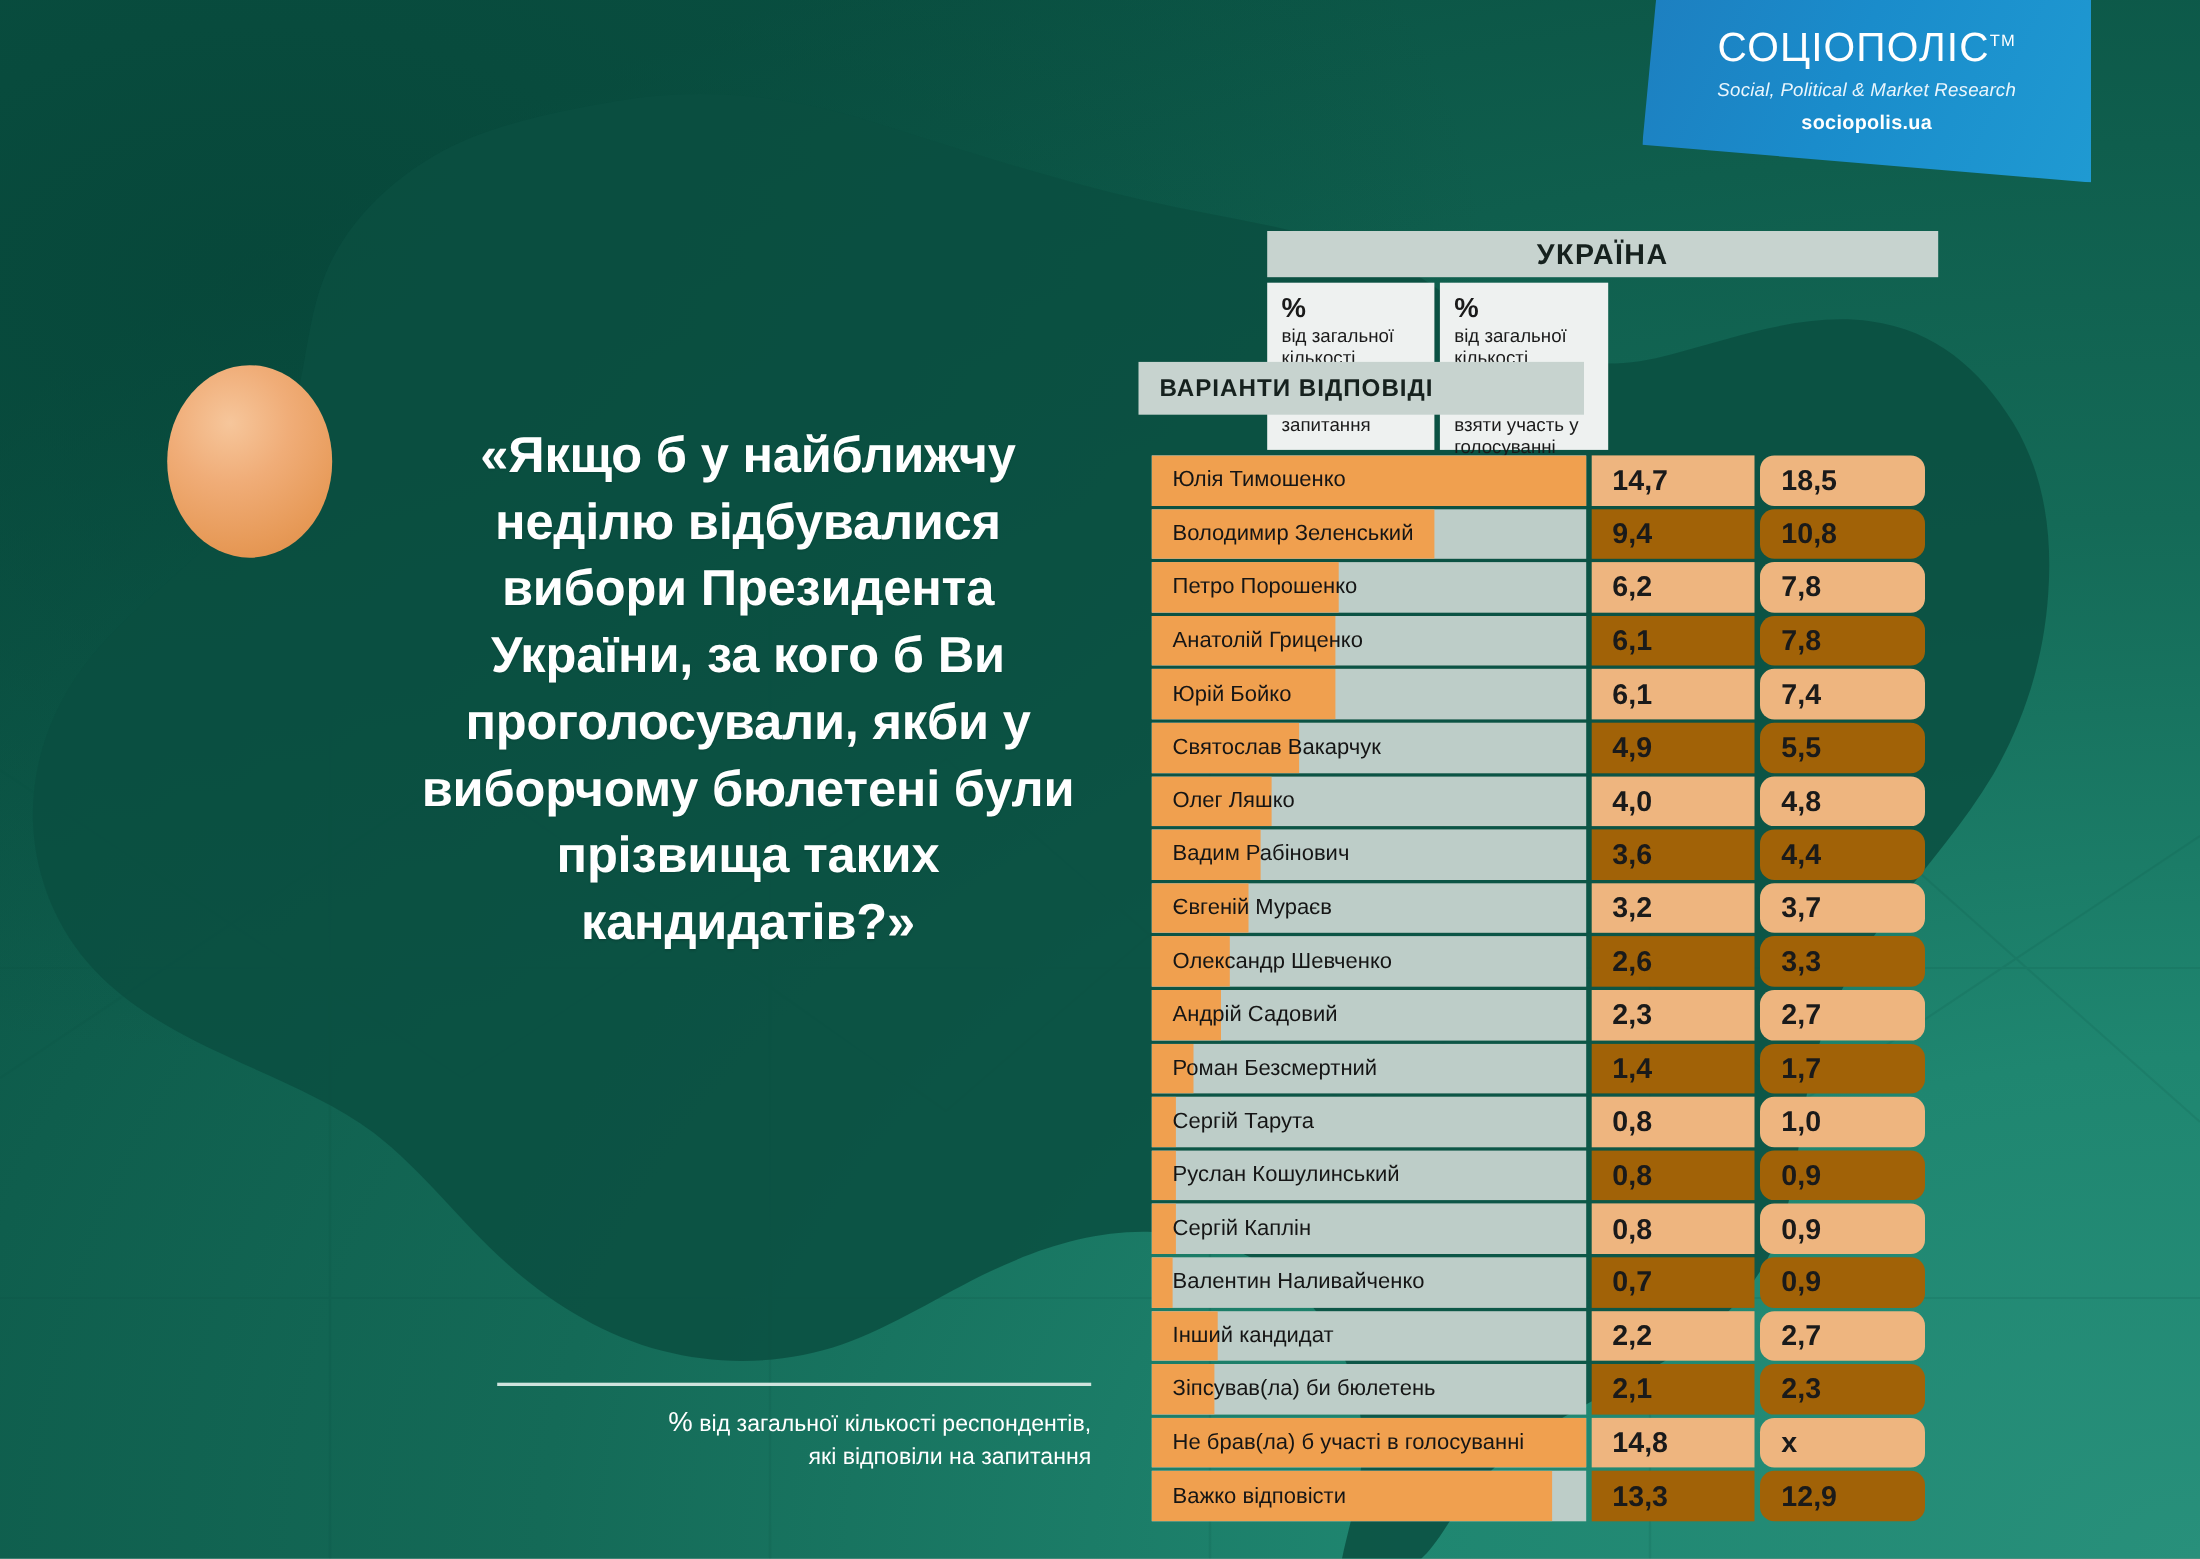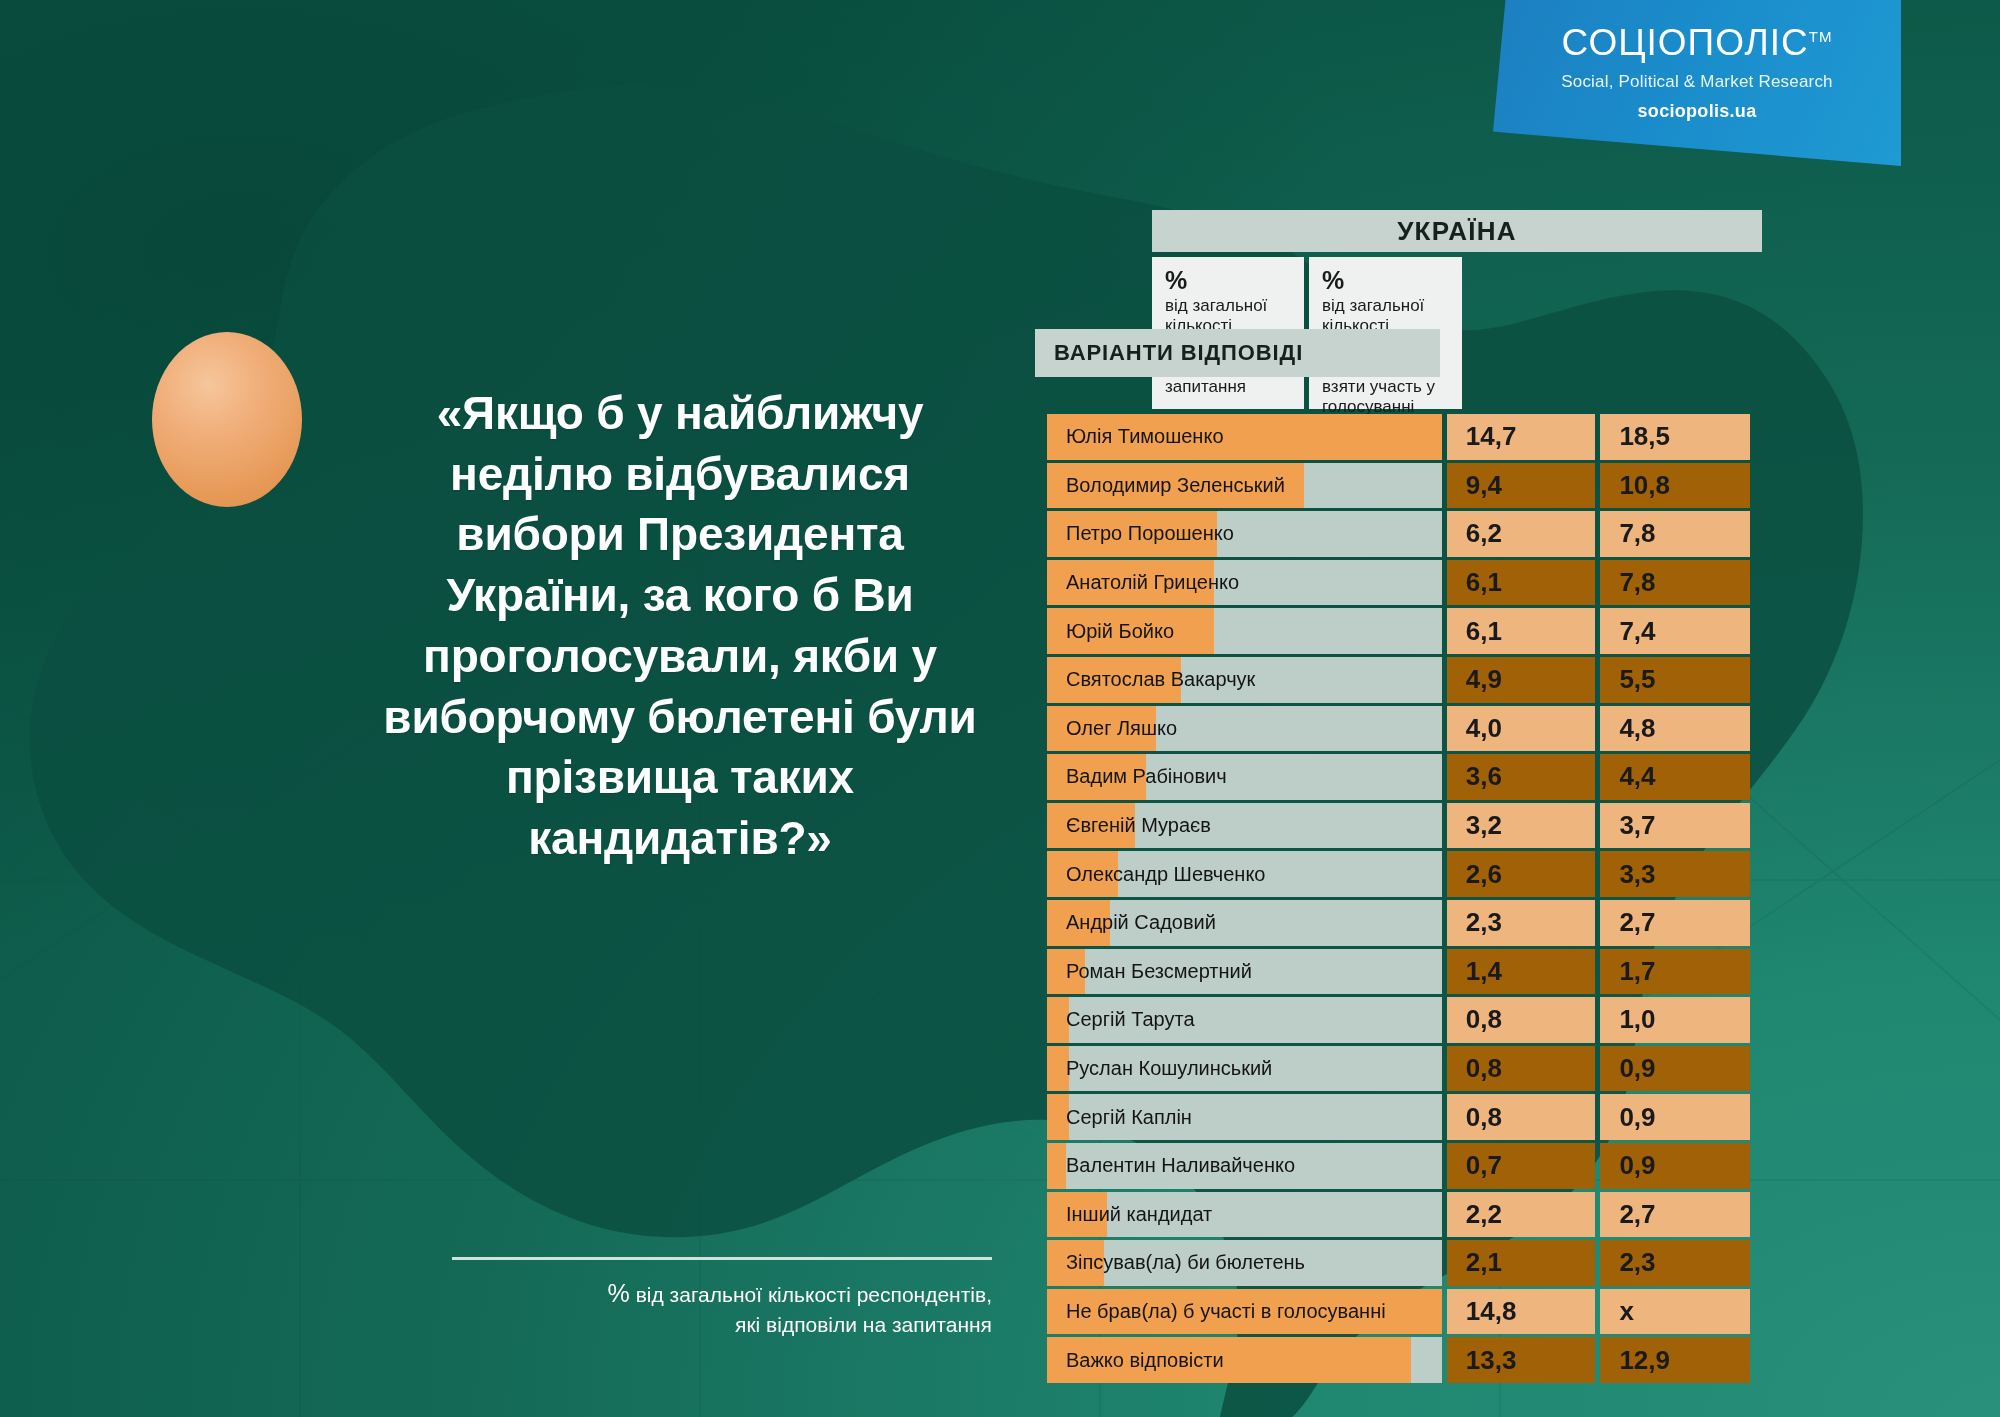--- a/index.html
+++ b/index.html
@@ -106,20 +106,21 @@
     font-size:15px;
     vertical-align:super;
     font-weight:400;
   }
   .logo-tagline {
     margin-top:11px;
     font-size:17px;
     font-weight:400;
     letter-spacing:0.2px;
     color:#eaf6fd;
+    font-style:italic;
   }
   .logo-site {
     margin-top:9px;
     font-size:18px;
     font-weight:bold;
     letter-spacing:0.3px;
   }
 
   
   .table {
@@ -213,21 +214,21 @@
   .cell-val {
     width:152px;
     margin-left:5px;
     background:#eeb57f;
     display:flex; align-items:center;
     padding-left:19px;
     font-size:26px;
     font-weight:bold;
     color:#1a1a1a;
   }
-  .cell-val.second { width:153px; }
+  .cell-val.second { width:153px;border-radius:13px; }
   .row.alt .cell-val { background:#a16207; }
 
 </style>
 </head>
 <body>
 
 <div id="stage">
 
   <div class="bg-base"></div>
   <div class="bg-tint"></div>

